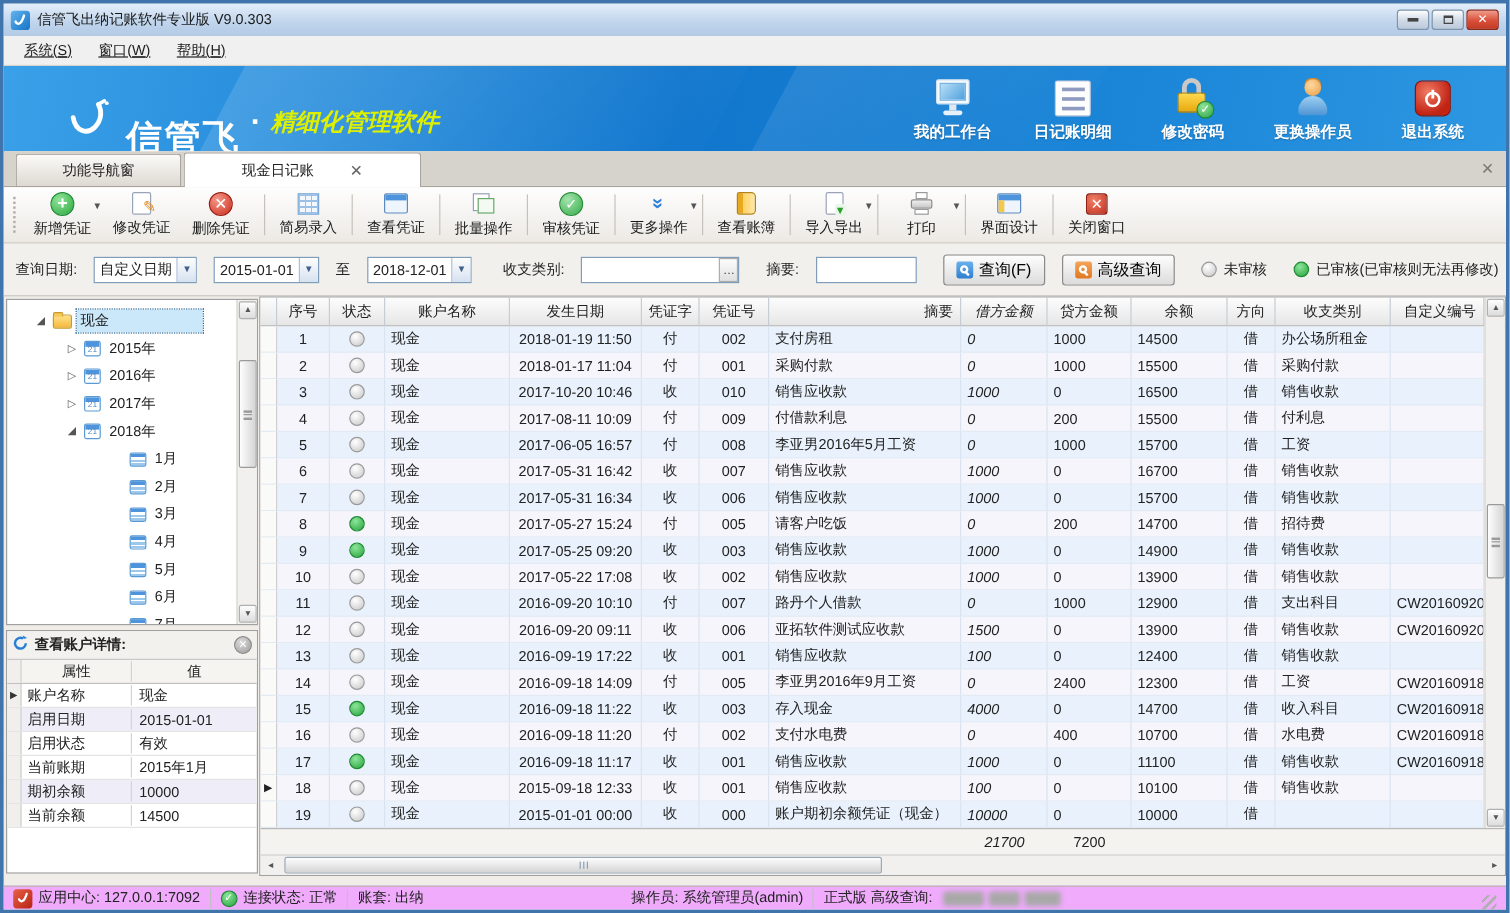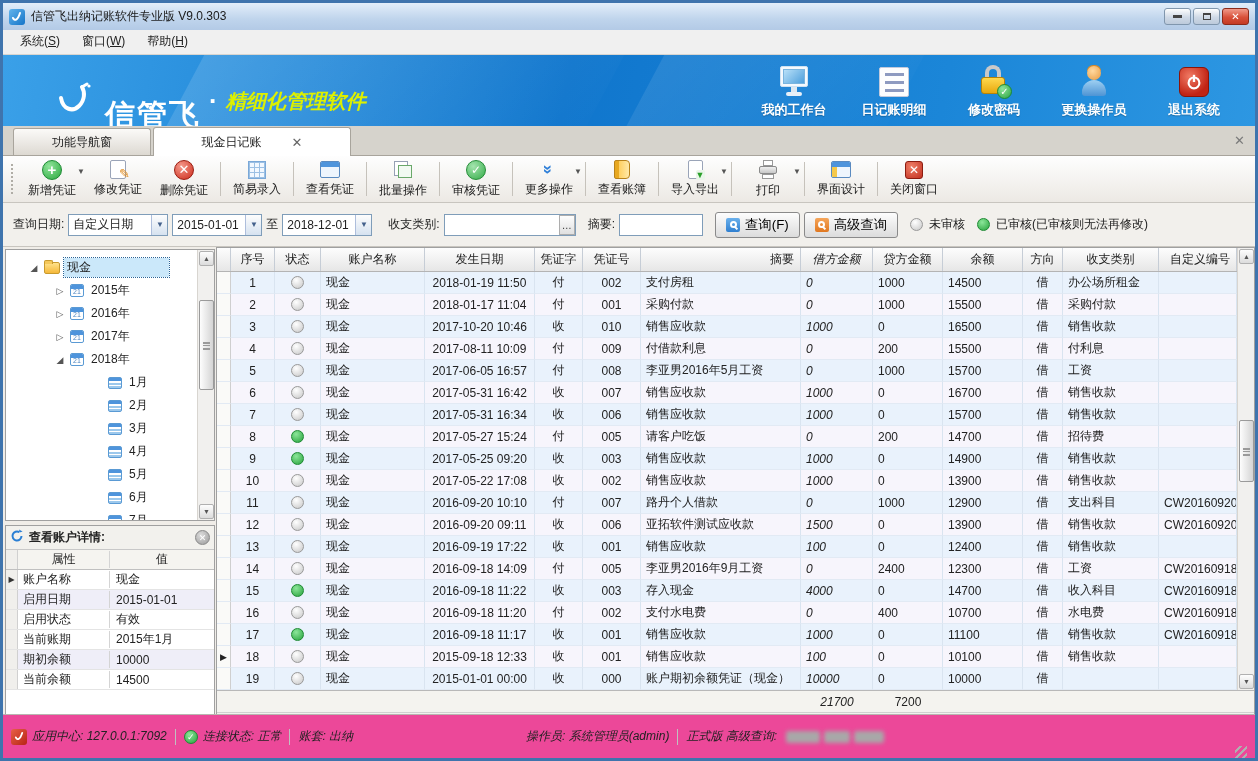--- a/index.html
+++ b/index.html
@@ -11,21 +11,21 @@
   .app-logo{width:16px;height:16px;border-radius:3px;background:linear-gradient(135deg,#62b4ec,#1474c8);display:flex;align-items:center;justify-content:center;margin-right:6px;flex:0 0 auto;}
   .app-logo svg{display:block;}
   .title-text{font-size:12px;color:#1a1a1a;}
   .winbtns{margin-left:auto;display:flex;gap:2px;}
   .winbtn{width:27px;height:17px;border:1px solid #8096ad;border-radius:3px;background:linear-gradient(180deg,#fdfdfd,#cfd9e6 55%,#bccadb);display:flex;align-items:center;justify-content:center;font-size:10px;color:#333;line-height:1;}
   .winbtn.close{background:linear-gradient(180deg,#f09a8a,#d8503a 55%,#c43a24);border-color:#8c2a1a;color:#fff;font-weight:bold;}
   .winbtn .mini{display:block;width:9px;height:3px;background:#444;}
   .winbtn .maxi{display:block;width:8px;height:7px;border:1px solid #444;border-top-width:2px;}
 
   
-  .menubar{position:absolute;left:0;top:27px;right:0;height:25px;background:#f0f0f0;border-bottom:1px solid #d8d5d0;display:flex;align-items:flex-start;padding:0 8px;gap:4px;}
+  .menubar{position:absolute;left:0;top:27px;right:0;height:25px;background:#f0f0f0;border-bottom:1px solid #d8d5d0;display:flex;align-items:flex-end;padding:0 8px;gap:4px;text-decoration:underline;}
   .menu-item{padding:3px 9px;}
   .menu-item u{text-decoration:underline;}
 
   
   .brand{position:absolute;left:0;top:52px;right:0;height:71px;background:linear-gradient(100deg,#3aa0e8 0%,#1076cd 45%,#1b86d8 75%,#2d97e2 100%);overflow:hidden;}
   .brand:before{content:"";position:absolute;left:180px;top:-40px;width:420px;height:160px;background:linear-gradient(120deg,rgba(255,255,255,.14),rgba(255,255,255,0));transform:skewX(-28deg);}
   .brand:after{content:"";position:absolute;left:640px;top:-40px;width:260px;height:160px;background:linear-gradient(120deg,rgba(255,255,255,.10),rgba(255,255,255,0));transform:skewX(-28deg);}
   .brand-left{position:absolute;left:52px;top:12px;display:flex;align-items:center;z-index:2;}
   .swoosh{margin-right:10px;}
   .logo-text{font-size:30px;font-weight:bold;color:#fff;letter-spacing:2px;margin-top:28px;}
@@ -93,21 +93,21 @@
   .ic-book{width:16px;height:19px;background:linear-gradient(90deg,#e8a820 0 4px,#ffd062 4px,#ffe9a8);border:1px solid #b8821a;border-radius:2px 4px 4px 2px;}
   .ic-impexp{width:15px;height:19px;background:#fff;border:1px solid #9aa4b8;border-radius:2px;position:relative;}
   .ic-impexp:after{content:"▼";position:absolute;right:-3px;bottom:-2px;color:#2aa02a;font-size:9px;background:#eaf6ea;border-radius:2px;}
   .ic-print{width:20px;height:20px;position:relative;}
   .ic-print .pg{position:absolute;left:5px;top:0;width:10px;height:6px;background:#fff;border:1px solid #999;}
   .ic-print .bd{position:absolute;left:1px;top:6px;width:18px;height:8px;background:linear-gradient(180deg,#efefef,#c8c8c8);border:1px solid #8a8a8a;border-radius:2px;}
   .ic-print .tr{position:absolute;left:4px;top:14px;width:12px;height:5px;background:#fff;border:1px solid #999;}
   .ic-closewin{width:18px;height:18px;border-radius:3px;background:radial-gradient(circle at 35% 30%,#f08068,#c23020);border:1px solid #8c1c10;color:#fff;font-weight:bold;font-size:12px;display:flex;align-items:center;justify-content:center;}
 
   
-  .querybar{position:absolute;left:0;top:200px;right:0;height:44px;background:#f2f0ec;border-bottom:1px solid #c8c5bf;display:flex;align-items:center;padding:0 10px;gap:4px;}
+  .querybar{position:absolute;left:0;top:200px;right:0;height:44px;background:#f2f0ec;border-bottom:1px solid #c8c5bf;display:flex;align-items:center;padding:0 10px;gap:14px;}
   .q-label{white-space:nowrap;}
   .combo{height:22px;background:#fff;border:1px solid #7f9db9;display:flex;align-items:center;}
   .combo .cval{flex:1;padding:0 4px;white-space:nowrap;overflow:hidden;}
   .combo .cbtn{width:16px;height:100%;background:linear-gradient(180deg,#fdfdfd,#d6e2f0);border-left:1px solid #aebedc;display:flex;align-items:center;justify-content:center;font-size:8px;color:#44618c;}
   .q-input{height:22px;border:1px solid #7f9db9;background:#fff;font-family:inherit;font-size:12px;padding:0 4px;}
   .inp-wrap{position:relative;display:flex;align-items:center;}
   .dots-btn{position:absolute;right:1px;top:1px;bottom:1px;width:16px;background:linear-gradient(180deg,#fdfdfd,#e0e0e0);border:1px solid #adadad;font-size:10px;line-height:1;display:flex;align-items:flex-end;justify-content:center;padding-bottom:3px;color:#333;}
   .q-btn{height:26px;display:flex;align-items:center;gap:5px;padding:0 10px;border:1px solid #8a8a8a;border-radius:3px;background:linear-gradient(180deg,#fdfdfd,#dcdcdc);white-space:nowrap;}
   .mag{width:14px;height:14px;border-radius:2px;display:flex;align-items:center;justify-content:center;}
   .mag.blue{background:linear-gradient(180deg,#6ab0ec,#2f7fd0);}
@@ -172,21 +172,21 @@
   .cw12{width:96px;flex:0 0 auto;}.cw13{flex:1;}
   .jtotals{flex:0 0 auto;height:22px;background:#f4f3ef;border-top:1px solid #b8b8b8;display:flex;align-items:center;padding-right:17px;}
   .jtotals .tcell{text-align:center;}
   .jhsb{flex:0 0 auto;height:17px;background:#f1f0ee;border-top:1px solid #d0d0d0;position:relative;}
   .hsb-arrow{position:absolute;top:1px;width:15px;height:14px;font-size:7px;color:#555;display:flex;align-items:center;justify-content:center;}
   .hsb-thumb{position:absolute;left:20px;top:1px;width:498px;height:14px;background:linear-gradient(180deg,#fdfdfd,#d4d4d4);border:1px solid #9aa8b8;border-radius:2px;}
   .hsb-thumb:after{content:"";position:absolute;top:3px;bottom:3px;left:50%;width:1px;background:#8aa0b8;box-shadow:3px 0 0 #8aa0b8,-3px 0 0 #8aa0b8;}
   .table-vsb{position:absolute;right:0;top:0;width:17px;bottom:39px;background:#f1f0ee;border-left:1px solid #d8d5d0;}
 
   
-  .statusbar{position:absolute;left:0;bottom:0;right:0;height:44px;background:#ec4899;border-top:1px solid #b8b5b0;display:flex;align-items:center;padding:0 8px;gap:8px;font-style:italic;}
+  .statusbar{position:absolute;left:0;bottom:0;right:0;height:20px;background:#f0abfc;border-top:1px solid #b8b5b0;display:flex;align-items:center;padding:0 8px;gap:8px;}
   .sb-sep{width:1px;height:16px;background:#c0c0c0;}
   .sb-item{display:flex;align-items:center;gap:5px;white-space:nowrap;}
   .sb-logo{width:16px;height:16px;border-radius:3px;background:linear-gradient(135deg,#e86048,#b82414);display:flex;align-items:center;justify-content:center;}
   .sb-check{width:14px;height:14px;border-radius:50%;background:radial-gradient(circle at 38% 30%,#8ce69a,#27a33c);border:1px solid #1d8a33;color:#fff;font-size:9px;font-weight:bold;display:flex;align-items:center;justify-content:center;}
   .blurred{display:inline-flex;gap:4px;margin-left:4px;}
   .blurred i{display:block;height:12px;background:#a8a8a8;filter:blur(2px);border-radius:2px;}
   .grip{margin-left:auto;width:12px;height:12px;background:repeating-linear-gradient(135deg,transparent 0 3px,#b0b0b0 3px 5px);align-self:flex-end;}
 </style>
 </head>
 <body>

